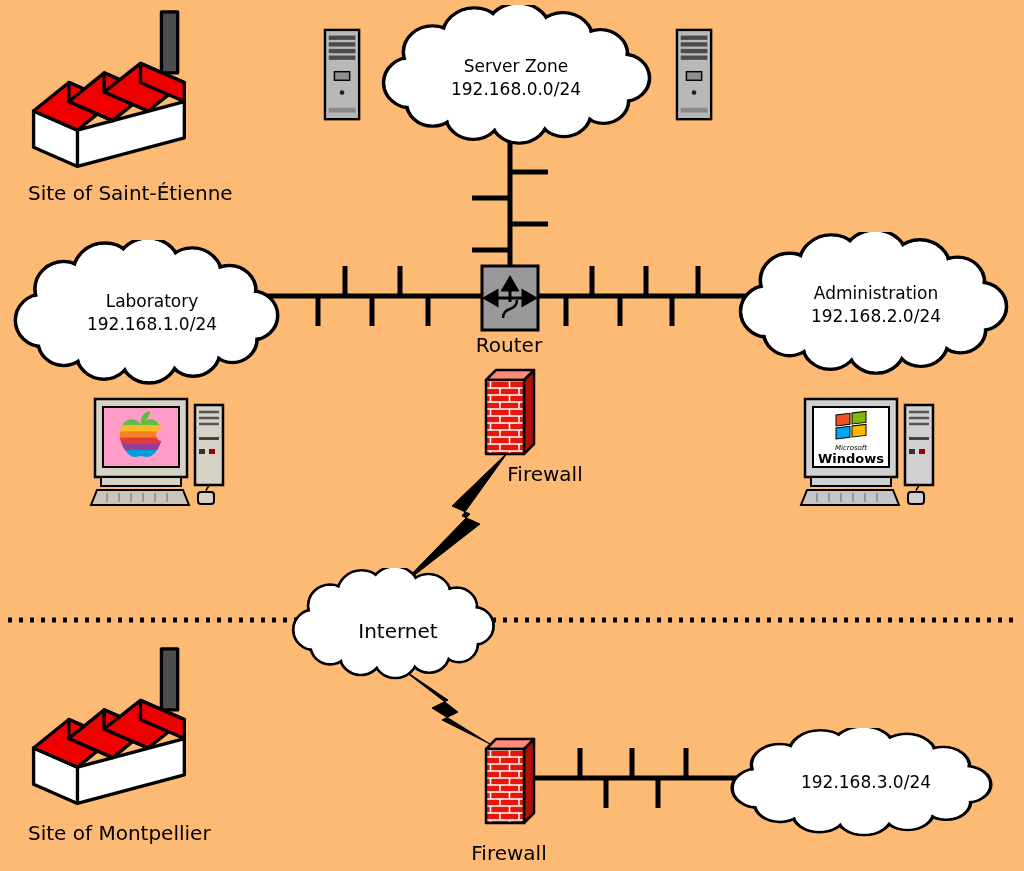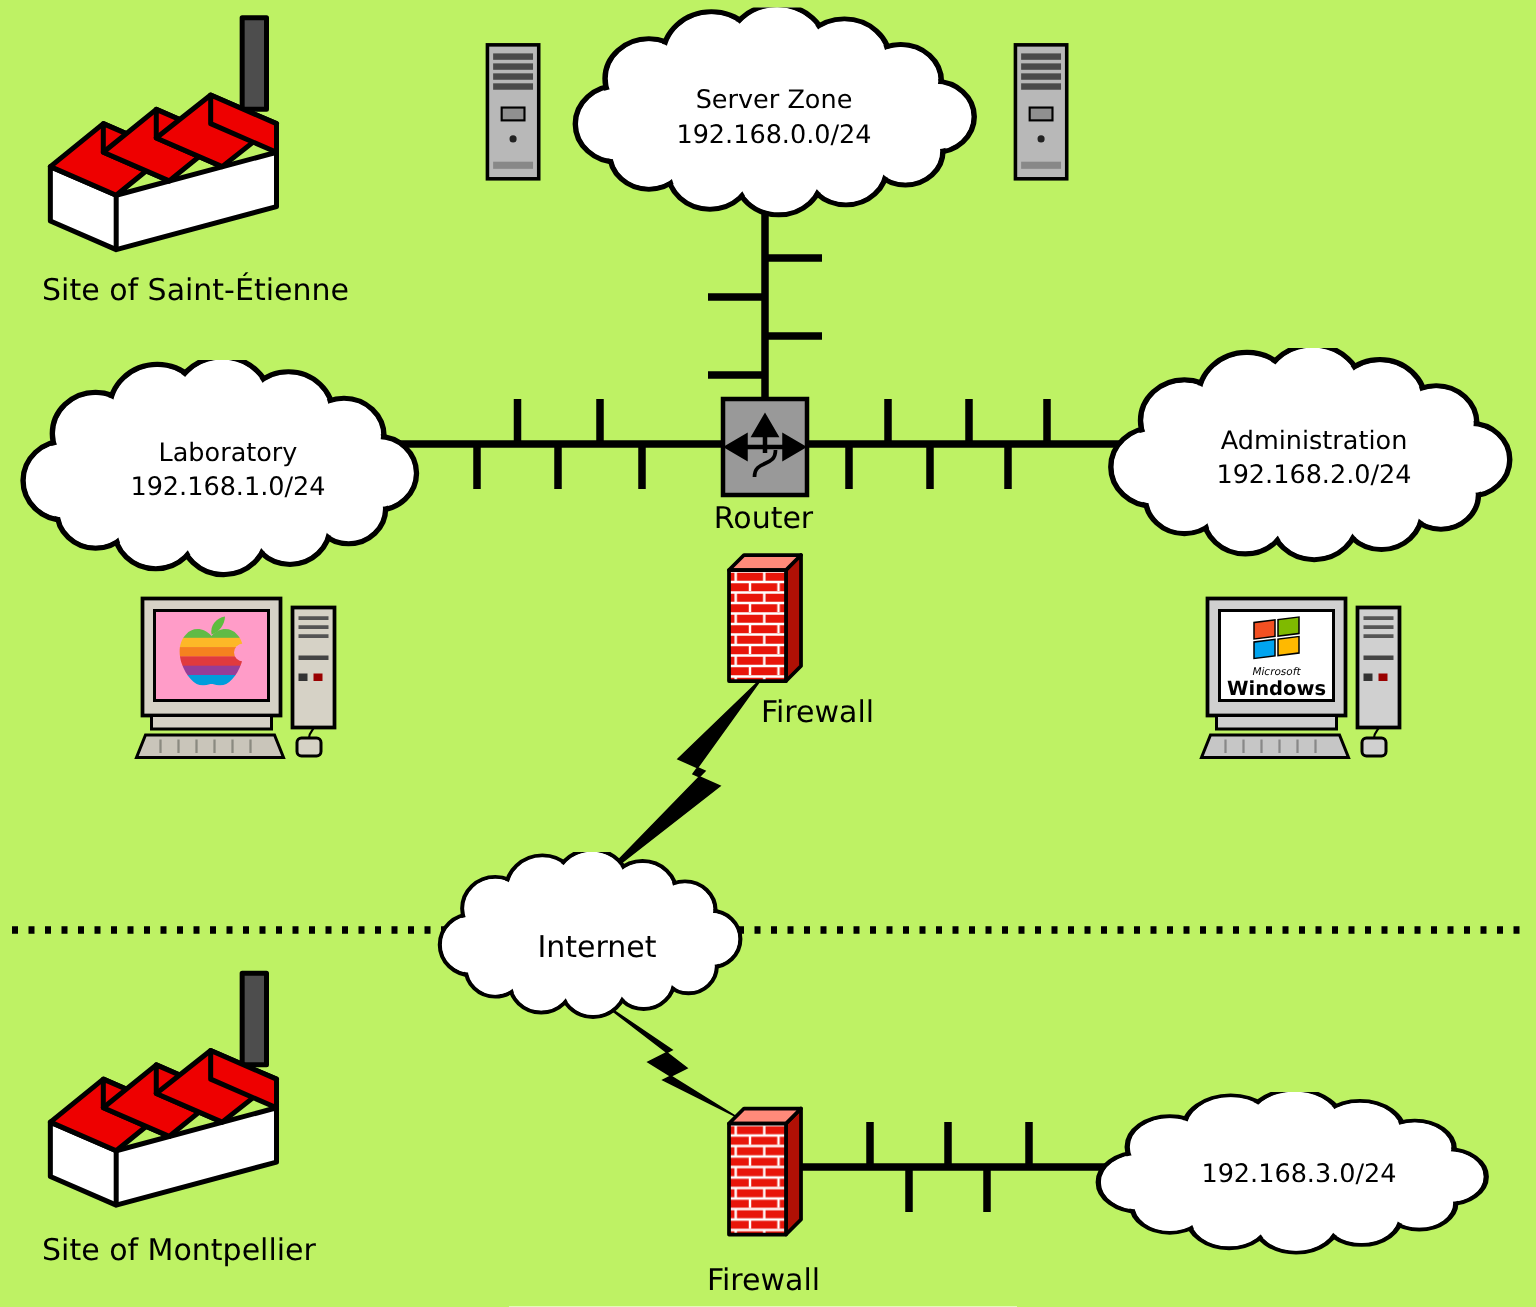--- a/index.html
+++ b/index.html
@@ -1,16 +1,16 @@
 <!DOCTYPE html>
 <html><head>
 <meta charset="utf-8">
 <style>
   html,body{margin:0;padding:0;background:#fff;}
-  .canvas{width:1024px;height:871px;background:#bef264;overflow:hidden;}
+  .canvas{width:1024px;height:871px;background:#fdba74;overflow:hidden;}
   svg{display:block;}
   .lbl{font-family:"DejaVu Sans","Liberation Sans",sans-serif;fill:#000;}
 </style>
 </head>
 <body>
 
 <div class="canvas">
 <svg width="1024" height="871" viewBox="0 0 1024 871">
   <defs>
     <pattern id="bricks" width="19" height="14" patternUnits="userSpaceOnUse">

